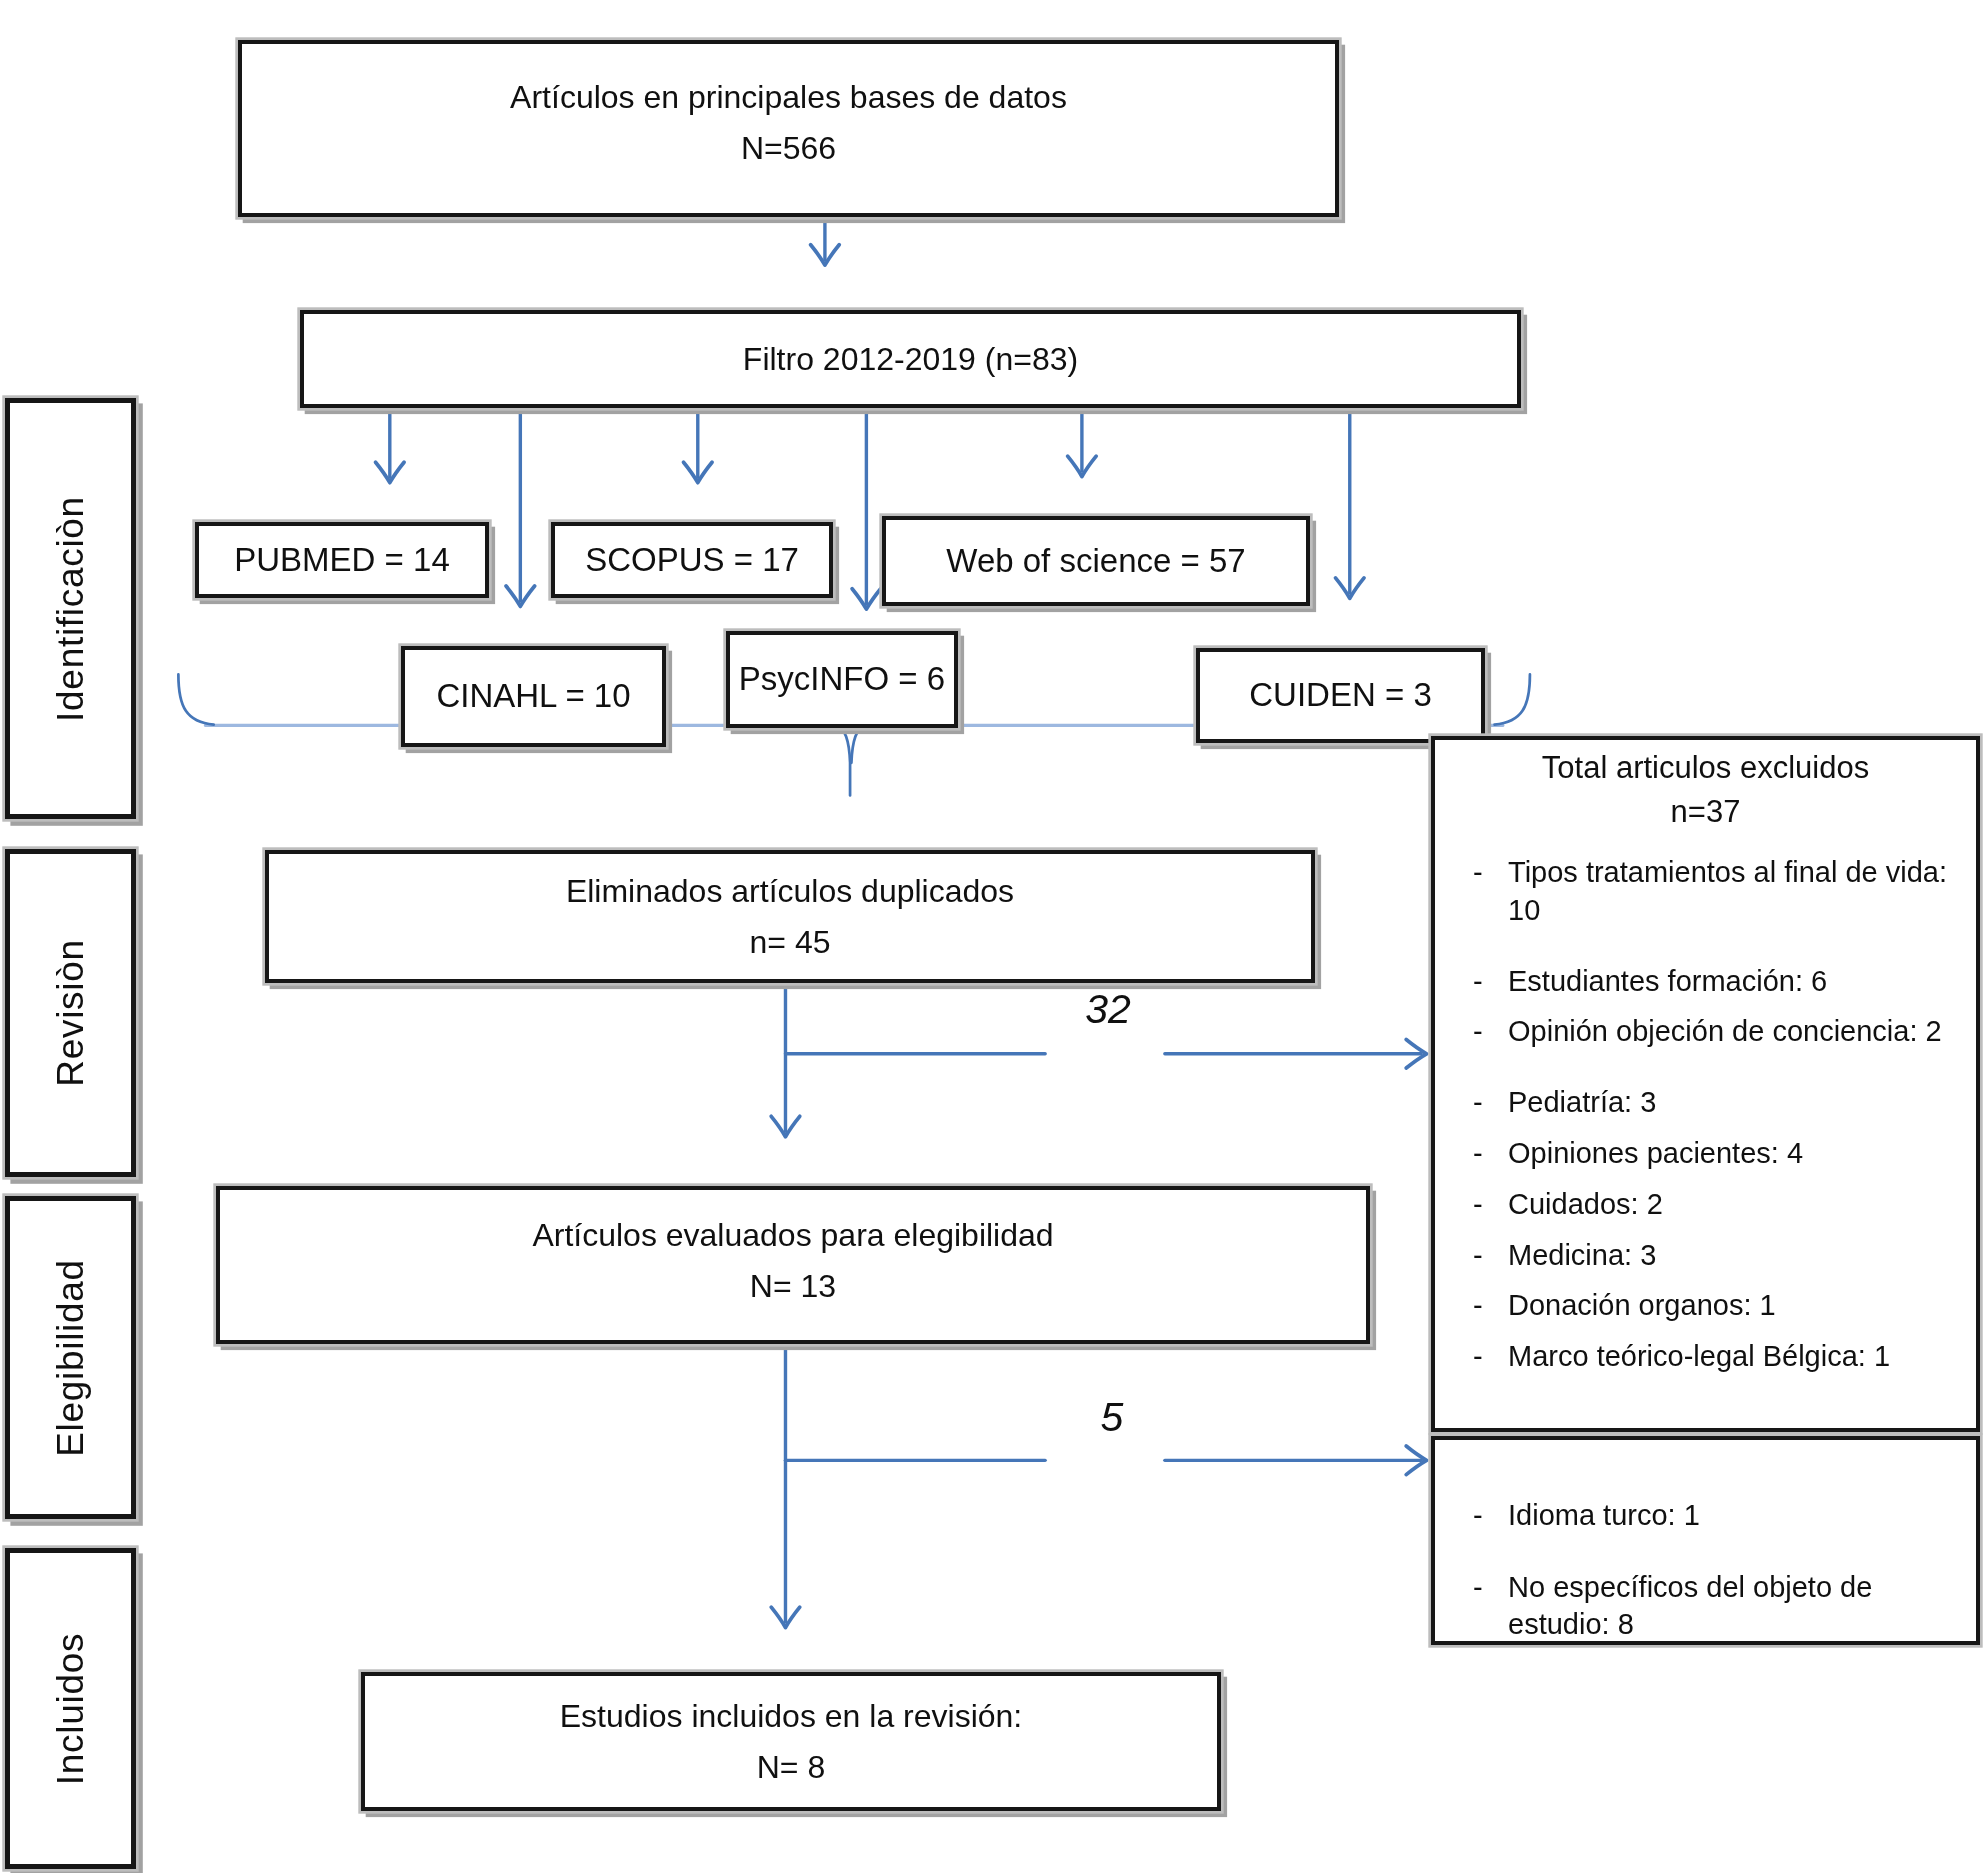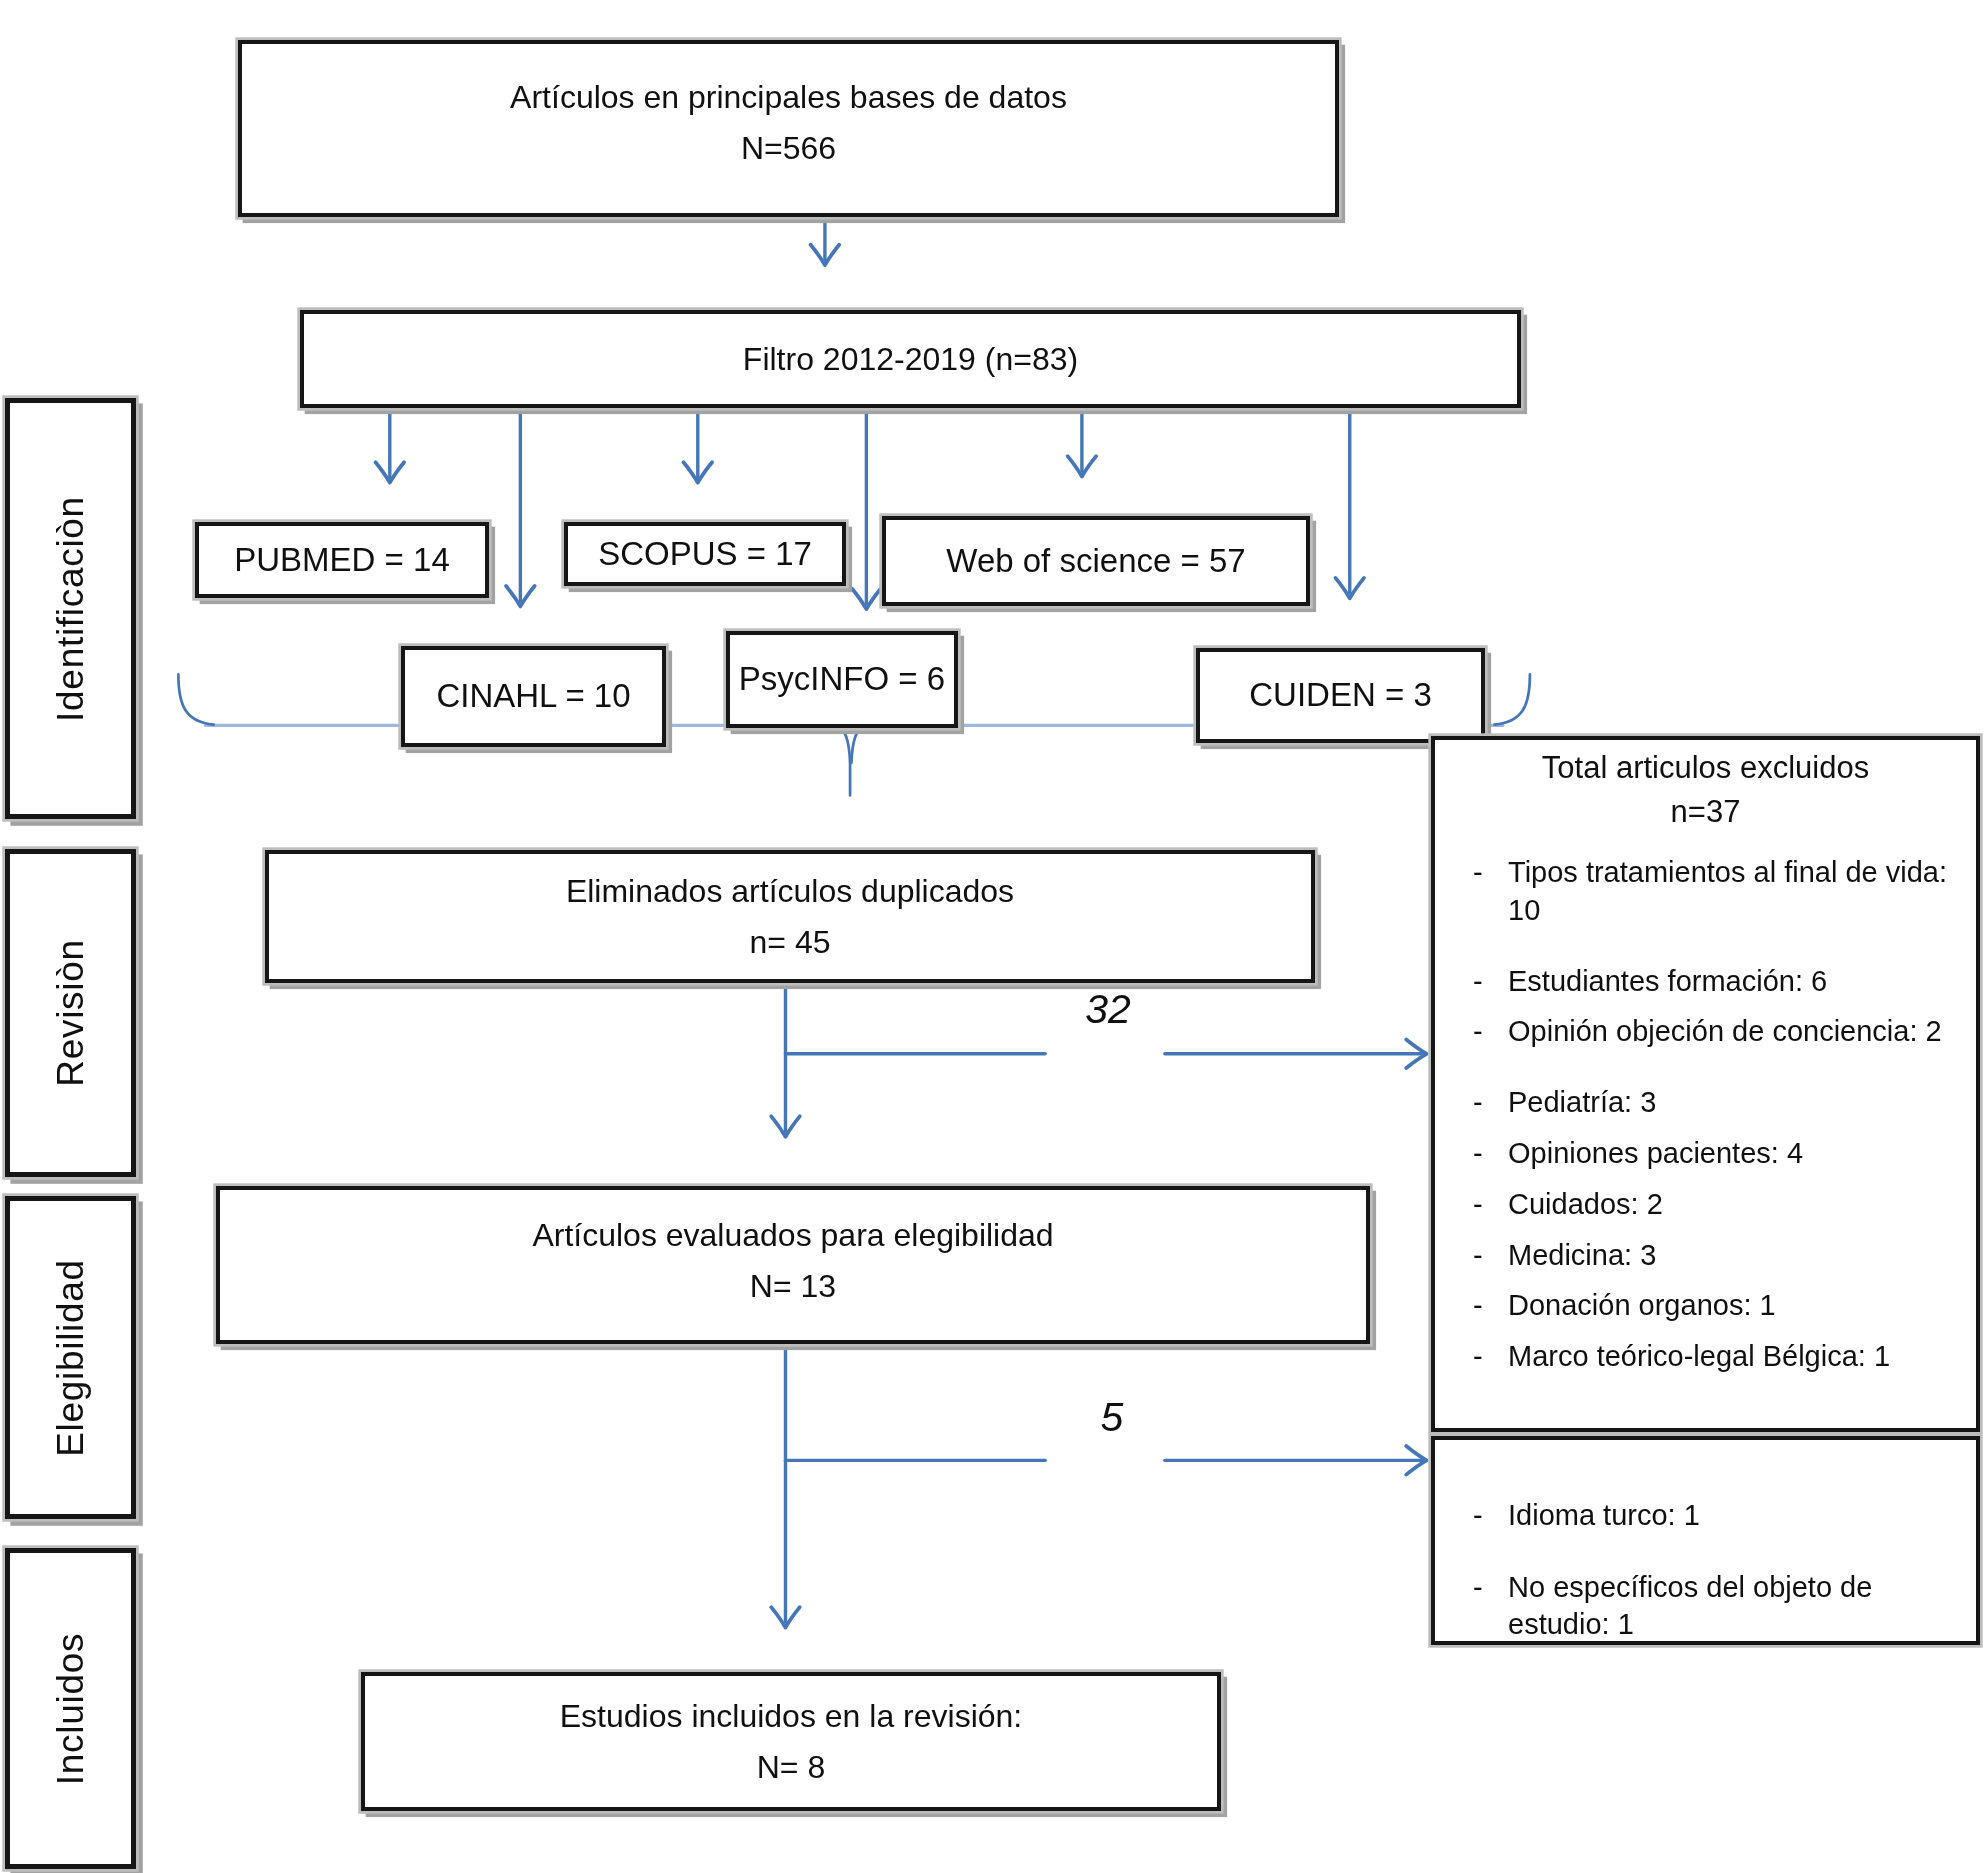--- a/index.html
+++ b/index.html
@@ -122,21 +122,21 @@
     <span class="l2">N=566</span>
   </div>
 
   <div class="box f47" style="left:300px;top:273px;width:1221px;height:98px;">
     <span class="l1">Filtro 2012-2019 (n=83)</span>
   </div>
 
   <div class="box f48" style="left:195px;top:485px;width:294px;height:76px;">
     <span>PUBMED = 14</span>
   </div>
-  <div class="box f48" style="left:564px;top:485px;width:282px;height:64px;text-align:center;">
+  <div class="box f48" style="left:551px;top:485px;width:282px;height:76px;text-align:center;">
     <span>SCOPUS = 17</span>
   </div>
   <div class="box f48" style="left:882px;top:479px;width:428px;height:90px;">
     <span>Web of science = 57</span>
   </div>
   <div class="box f48" style="left:401px;top:609px;width:265px;height:101px;">
     <span>CINAHL = 10</span>
   </div>
   <div class="box f48" style="left:726px;top:594px;width:232px;height:97px;">
     <span>PsycINFO = 6</span>
@@ -177,18 +177,18 @@
       <li>Cuidados: 2</li>
       <li>Medicina: 3</li>
       <li>Donación organos: 1</li>
       <li>Marco teórico-legal Bélgica: 1</li>
     </ul>
   </div>
 
   <div class="sidepanel sp2" style="left:1431px;top:1436px;width:549px;height:209px;">
     <ul>
       <li>Idioma turco: 1</li>
-      <li>No específicos del objeto de estudio: 1</li>
+      <li>No específicos del objeto de estudio: 8</li>
     </ul>
   </div>
 
 </div>
 
 
 </body></html>

